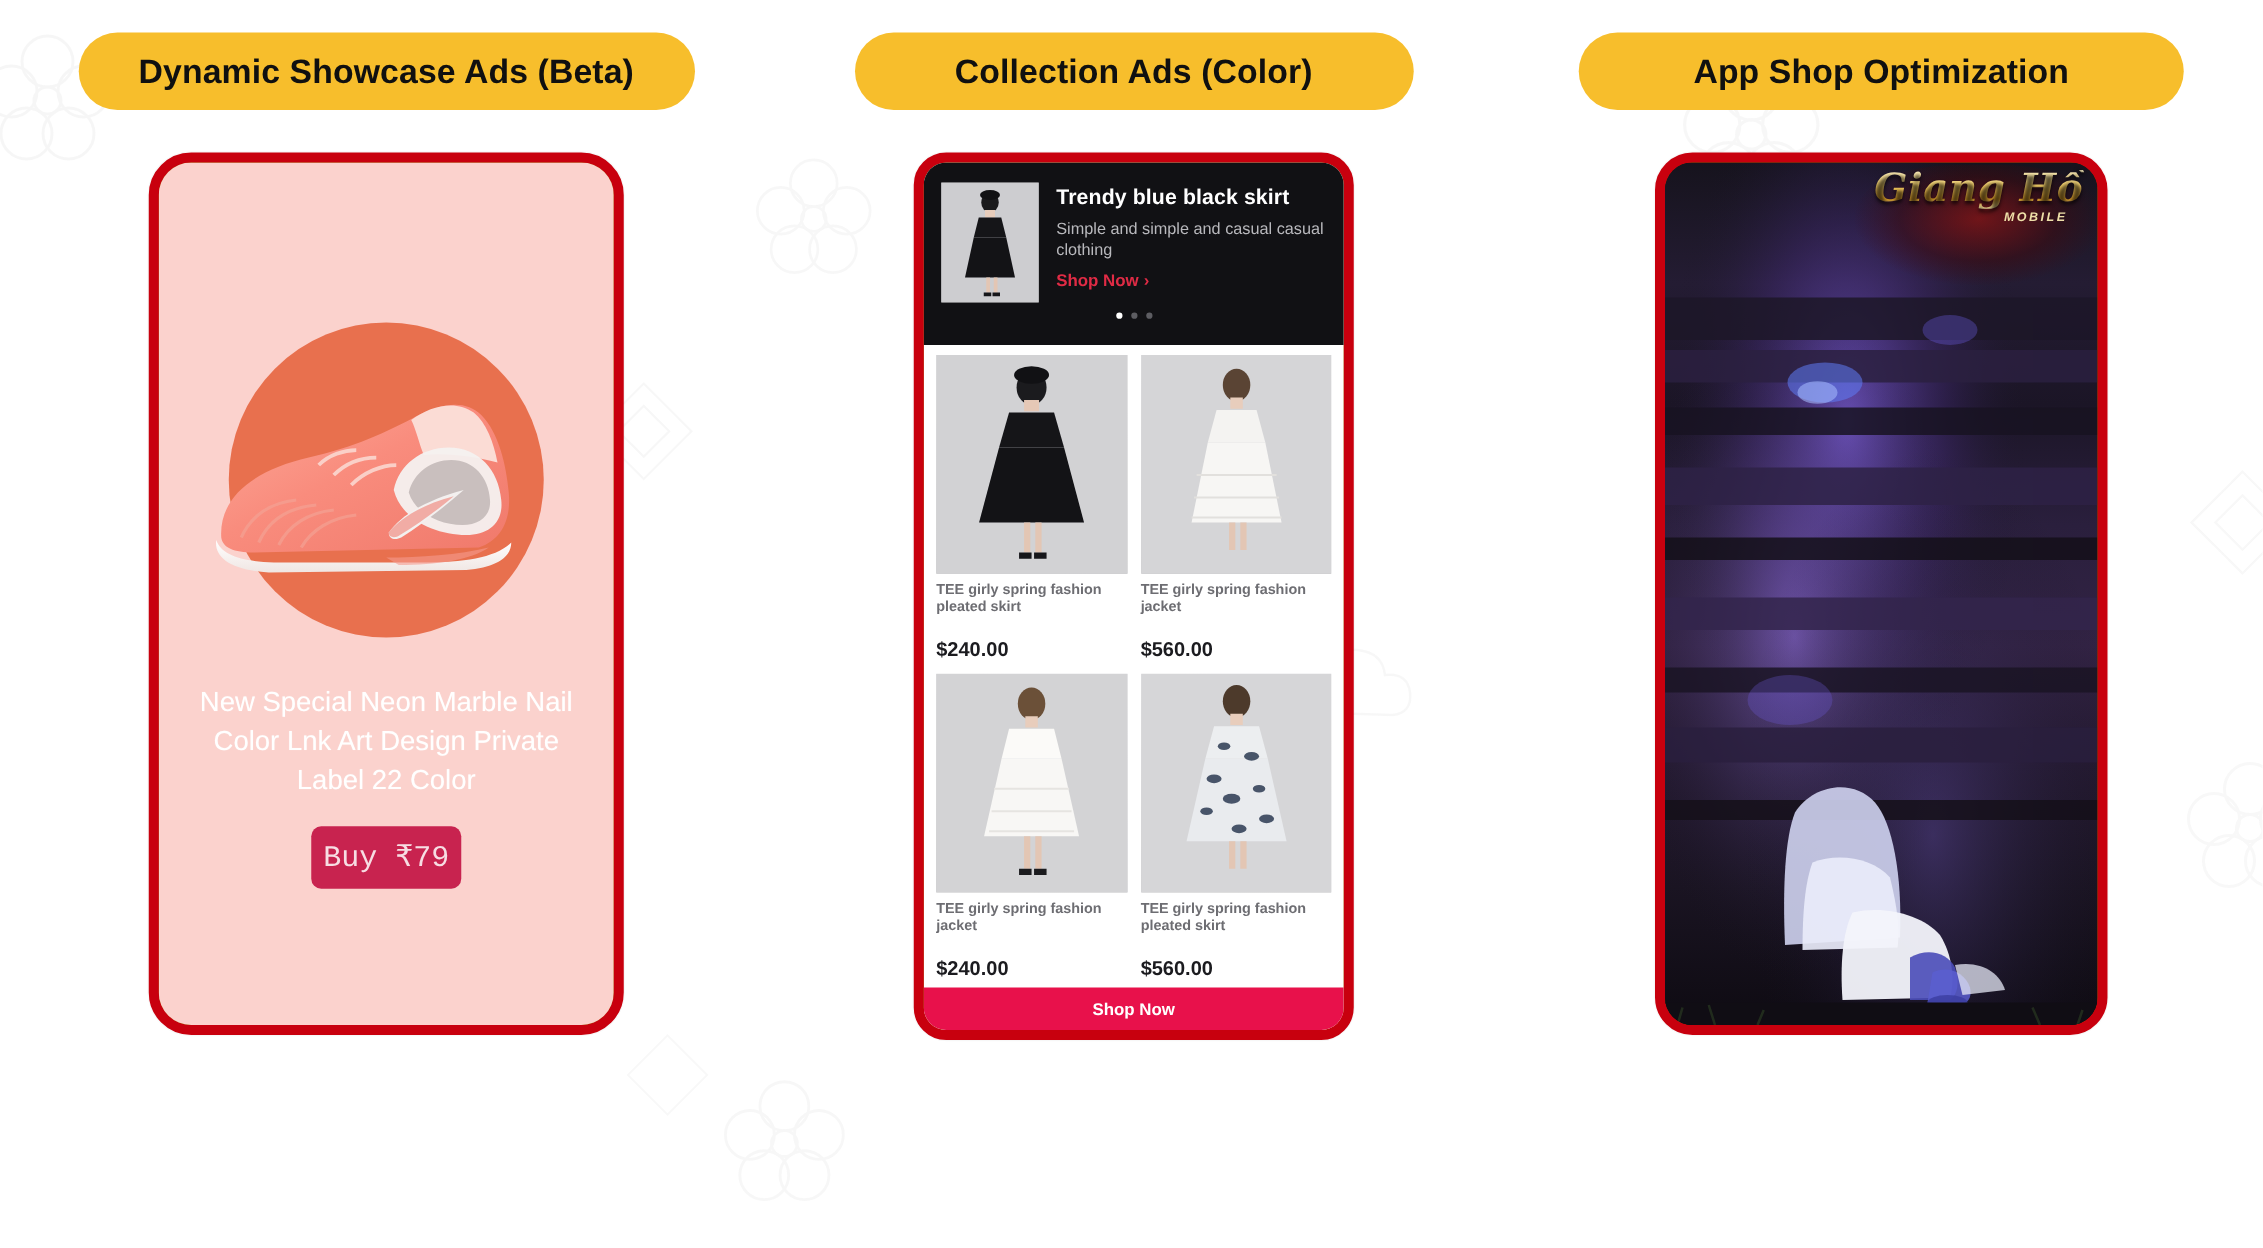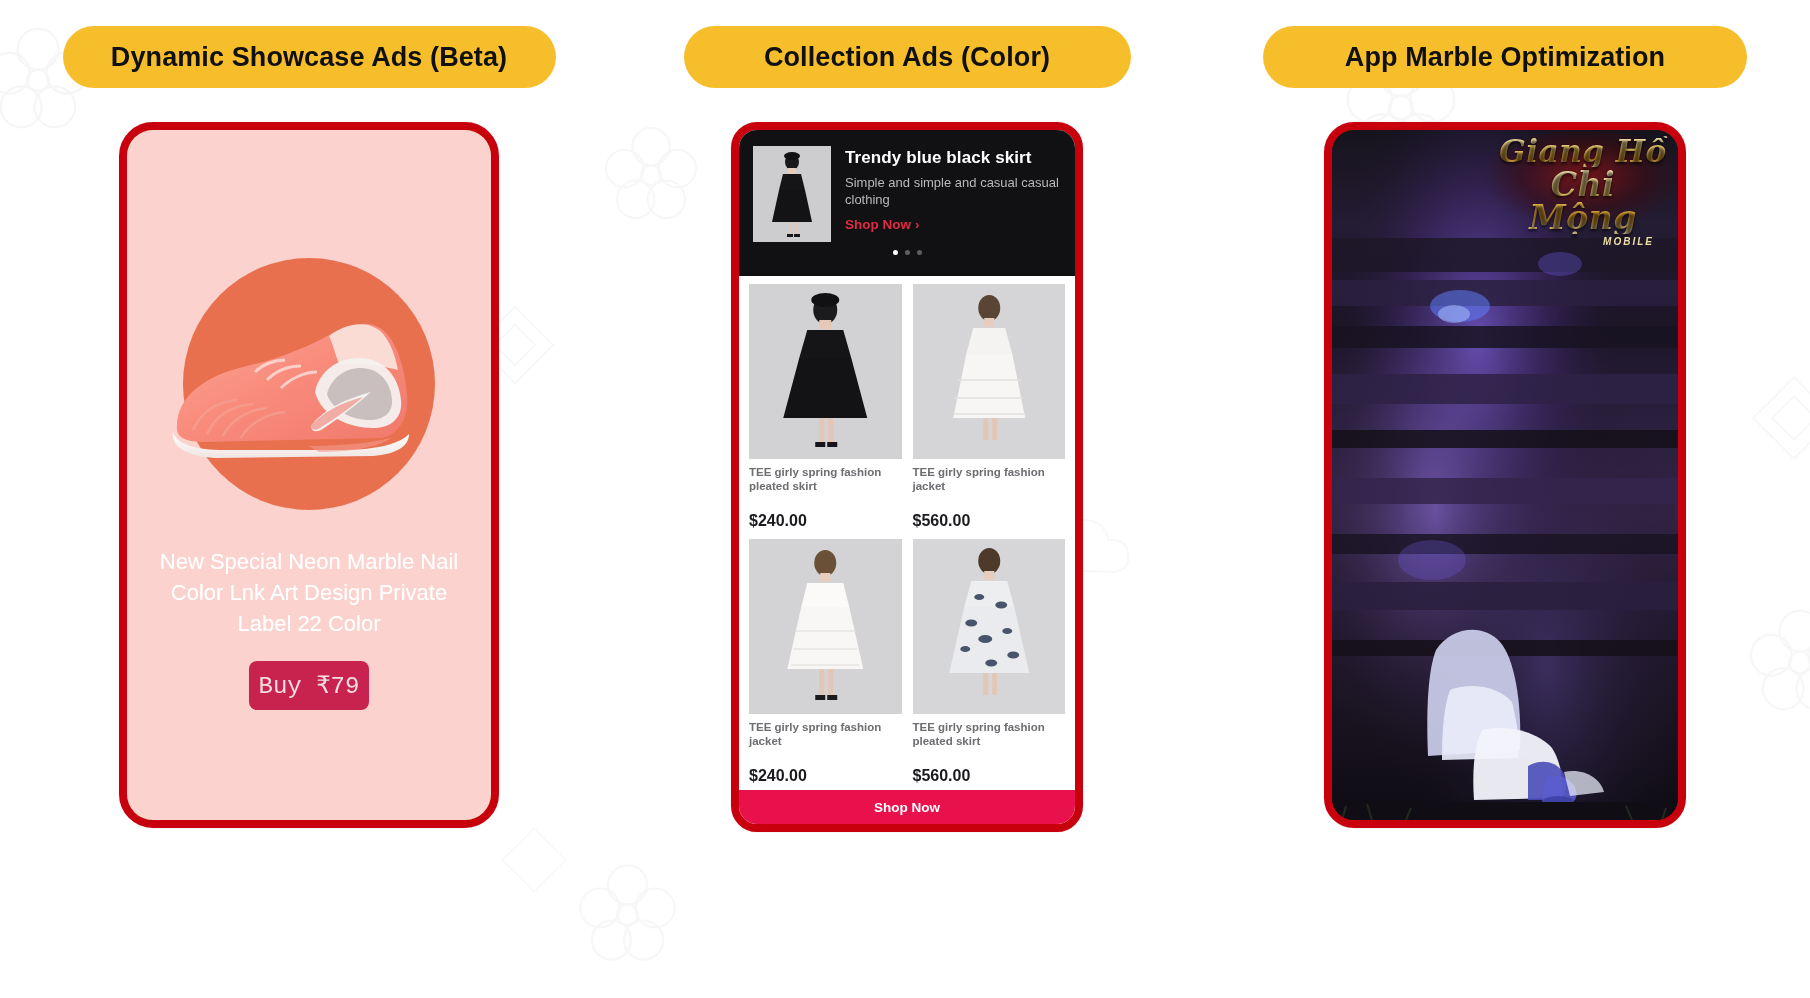--- a/index.html
+++ b/index.html
@@ -584,21 +584,21 @@
             </div>
 
           </div>
 
           <div class="coll-cta">Shop Now</div>
         </div>
       </div>
     </div>
 
     <div class="col col-3">
-      <div class="pill pill-3">App Marble Optimization</div>
+      <div class="pill pill-3">App Shop Optimization</div>
 
       <div class="phone phone-3">
         <div class="game">
 
           <div class="game-bg">
             <svg viewBox="0 0 346 690" width="100%" height="100%" preserveAspectRatio="none">
               <defs>
                 <linearGradient id="gv" x1="0" y1="0" x2="0" y2="1">
                   <stop offset="0%" stop-color="#16131d"></stop>
                   <stop offset="14%" stop-color="#241c33"></stop>
@@ -660,21 +660,20 @@
                   <path d="M74 690 l5 -12"></path>
                 <path d="M300 690 l-6 -14"></path>
                   <path d="M330 690 l4 -12"></path>
               </g>
             </svg>
           </div>
 
           <div class="game-logo">
             <div class="logo-smoke"></div>
             <div class="logo-l1">Giang Hồ</div>
-            <div class="logo-l2">Chi Mộng</div>
             <div class="logo-mobile">MOBILE</div>
           </div>
 
         </div>
       </div>
     </div>
 
   </div>
 </div>
 

